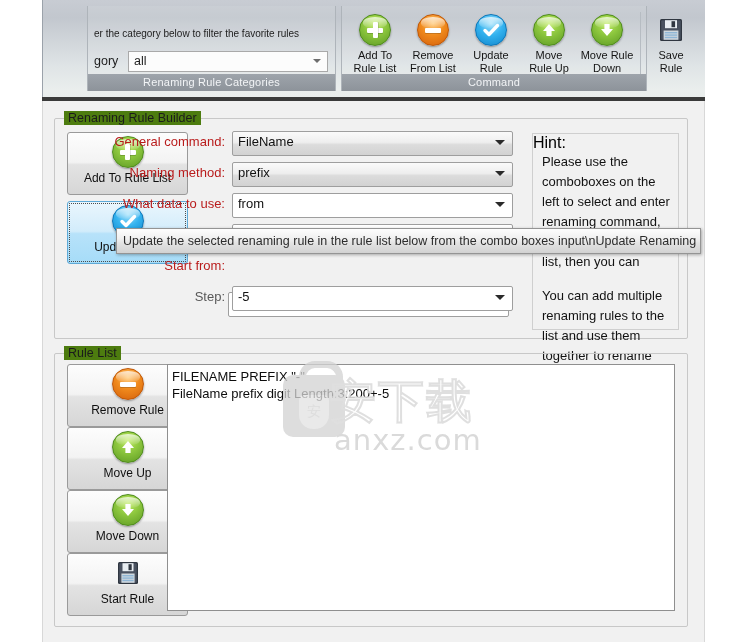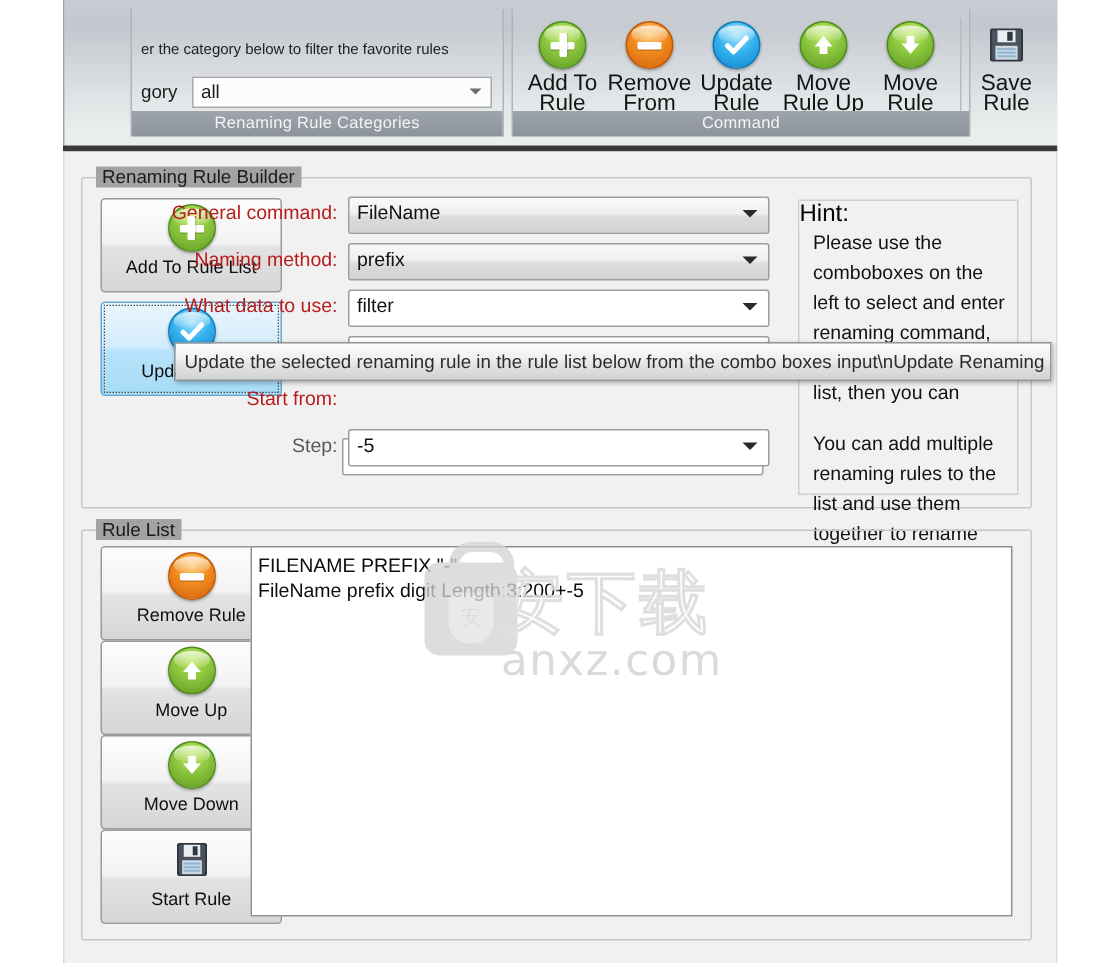--- a/index.html
+++ b/index.html
@@ -90,21 +90,21 @@
     display: flex; align-items: flex-start;
   }
   .cmd-btn {
     width: 58px;
     padding-top: 4px;
     text-align: center;
     cursor: default;
   }
   .cmd-btn .glyph { height: 36px; display:flex; align-items:center; justify-content:center;}
   .cmd-btn .cap {
-    font-size: 15px; color: #141414;
+    font-size: 11px; color: #141414;
     line-height: 13px;
     margin-top: 1px;
   }
   .cmd-sep {
     width: 1px; height: 62px; margin: 4px 4px 0 4px;
     background: #b6bcc2;
   }
   .cmd-btn.save { width: 52px; }
 
   
@@ -156,21 +156,21 @@
   .gbox {
     position: absolute;
     border: 1px solid #c8c8c8;
     border-radius: 2px;
     background: transparent;
   }
   .gbox > .legend {
     position: absolute;
     top: -8px; left: 9px;
     padding: 0 4px;
-    background: #a3a3a3;
+    background: #4d7c0f;
     font-size: 12.5px;
     color: #1b1b1b;
   }
   #gbox-builder { left: 11px; top: 17px; width: 632px; height: 219px; }
   #gbox-rulelist{ left: 11px; top: 252px; width: 632px; height: 272px; }
 
   
   #gbox-hint {
     position: absolute;
     left: 477px; top: 14px; width: 145px; height: 195px;
@@ -475,21 +475,21 @@
       </div>
 
       <div class="flabel" style="left:30px; top:46px; width:140px;">Naming method:</div>
       <div class="combo gray" style="left:177px; top:43px; width:281px;padding-left:40px;">
         <span class="cval">prefix</span>
         <span class="carrow"></span>
       </div>
 
       <div class="flabel" style="left:30px; top:77px; width:140px;">What data to use:</div>
       <div class="combo white" style="left:177px; top:74px; width:281px;">
-        <span class="cval">filter</span>
+        <span class="cval">from</span>
         <span class="carrow"></span>
       </div>
 
       <div class="combo white" style="left:177px; top:105px; width:281px;">
         <span class="carrow"></span>
       </div>
 
       <div class="flabel" style="left:30px; top:139px; width:140px;">Start from:</div>
       <div class="combo white" style="left:173px; top:136px; width:281px;margin-top:37px;">
         <span class="cval">200</span>

